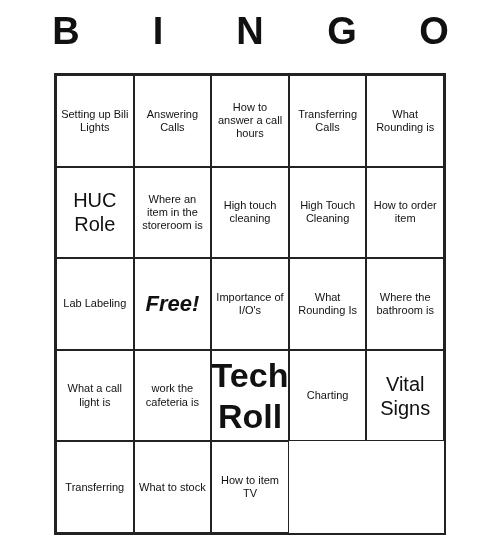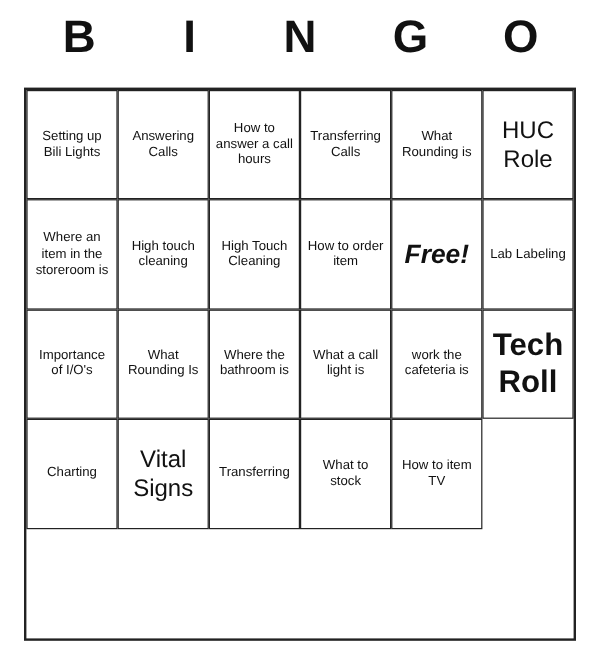--- a/index.html
+++ b/index.html
@@ -22,23 +22,23 @@
     }
     .bingo-letter {
       font-size: 38px;
       font-weight: bold;
       width: 88px;
       text-align: center;
       color: #111;
     }
     .bingo-grid {
       display: grid;
-      grid-template-columns: repeat(6, 1fr);
+      grid-template-columns: repeat(5, 1fr);
       grid-template-rows: repeat(5, 1fr);
-      width: 460px;
+      width: 392px;
       height: 480px;
       border: 2px solid #222;
       margin-top: 16px;
     }
     .bingo-cell {
       border: 1.5px solid #222;
       display: flex;
       align-items: center;
       justify-content: center;
       text-align: center;
@@ -51,21 +51,21 @@
     .bingo-cell.large-text {
       font-size: 20px;
       font-weight: normal;
     }
     .bingo-cell.free {
       font-size: 22px;
       font-weight: bold;
       font-style: italic;
     }
     .bingo-cell.xl-text {
-      font-size: 26px;
+      font-size: 34px;
       font-weight: bold;
     }
   </style>
 </head>
 <body>
 
 <div class="bingo-header">
 
 <div class="bingo-letter">B</div>
     <div class="bingo-letter">I</div>
@@ -79,22 +79,22 @@
 <div class="bingo-cell">Setting up Bili Lights</div>
     <div class="bingo-cell">Answering Calls</div>
     <div class="bingo-cell">How to answer a call hours</div>
     <div class="bingo-cell">Transferring Calls</div>
     <div class="bingo-cell">What Rounding is</div>
     <div class="bingo-cell large-text">HUC Role</div>
     <div class="bingo-cell">Where an item in the storeroom is</div>
     <div class="bingo-cell">High touch cleaning</div>
     <div class="bingo-cell">High Touch Cleaning</div>
     <div class="bingo-cell">How to order item</div>
+    <div class="bingo-cell">Lab Labeling</div>
     <div class="bingo-cell free">Free!</div>
-    <div class="bingo-cell">Lab Labeling</div>
     <div class="bingo-cell">Importance of I/O's</div>
     <div class="bingo-cell">What Rounding Is</div>
     <div class="bingo-cell">Where the bathroom is</div>
     <div class="bingo-cell">What a call light is</div>
     <div class="bingo-cell">work the cafeteria is</div>
     <div class="bingo-cell xl-text">Tech Roll</div>
     <div class="bingo-cell">Charting</div>
     <div class="bingo-cell large-text">Vital Signs</div>
     <div class="bingo-cell">Transferring</div>
     <div class="bingo-cell">What to stock</div>

